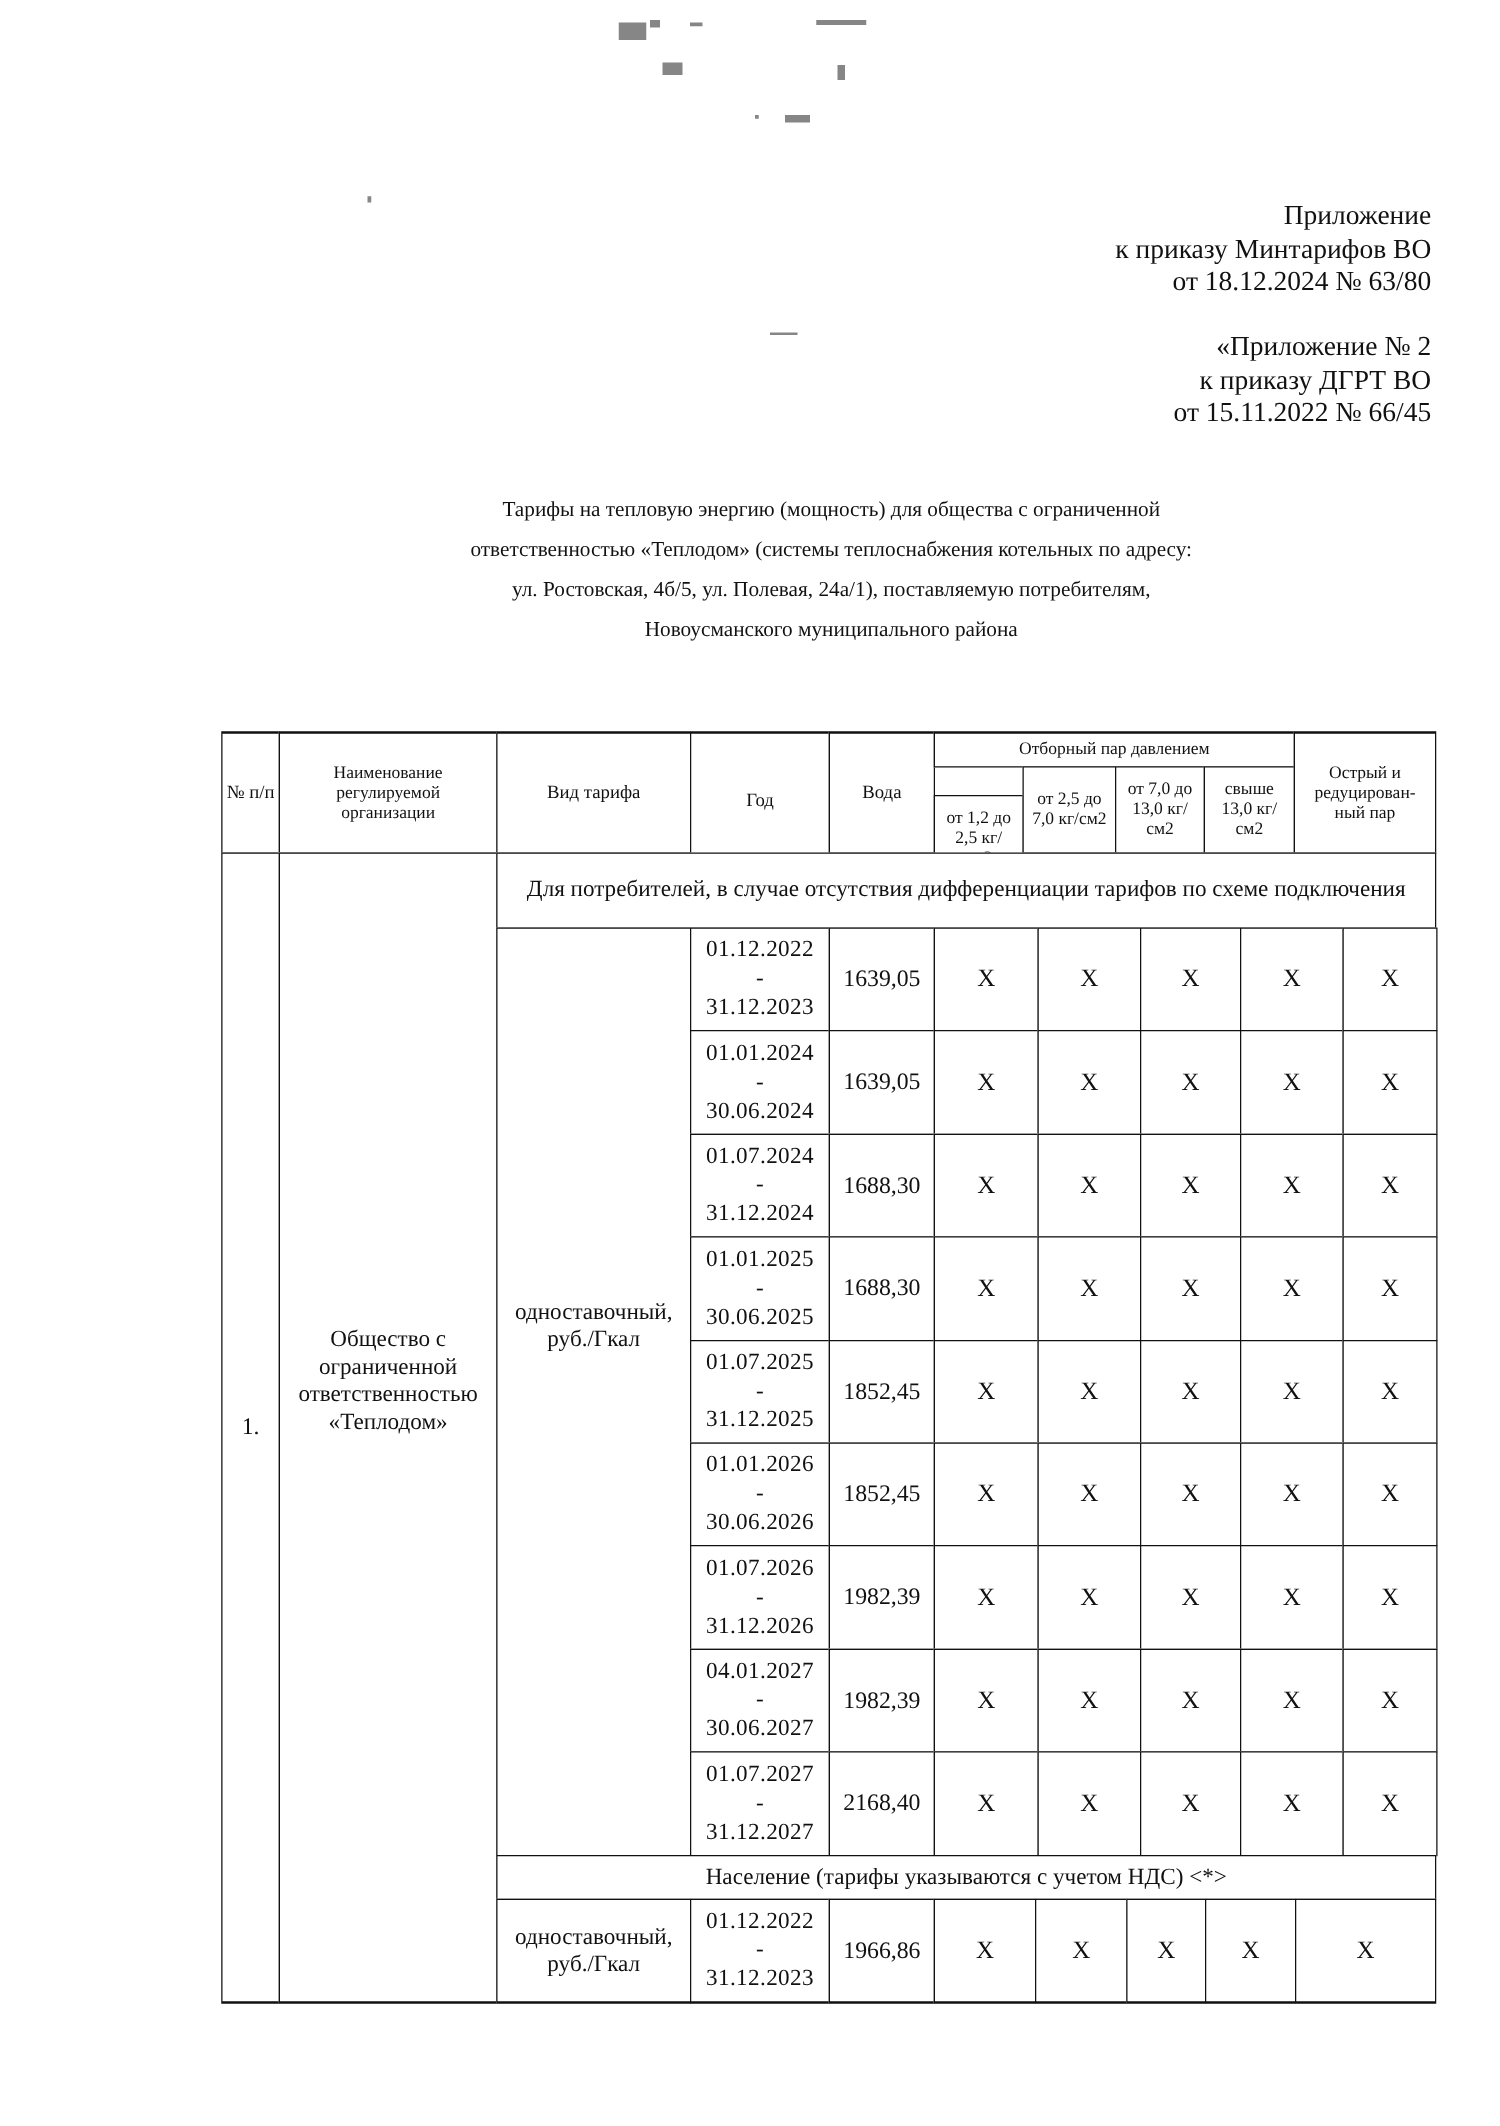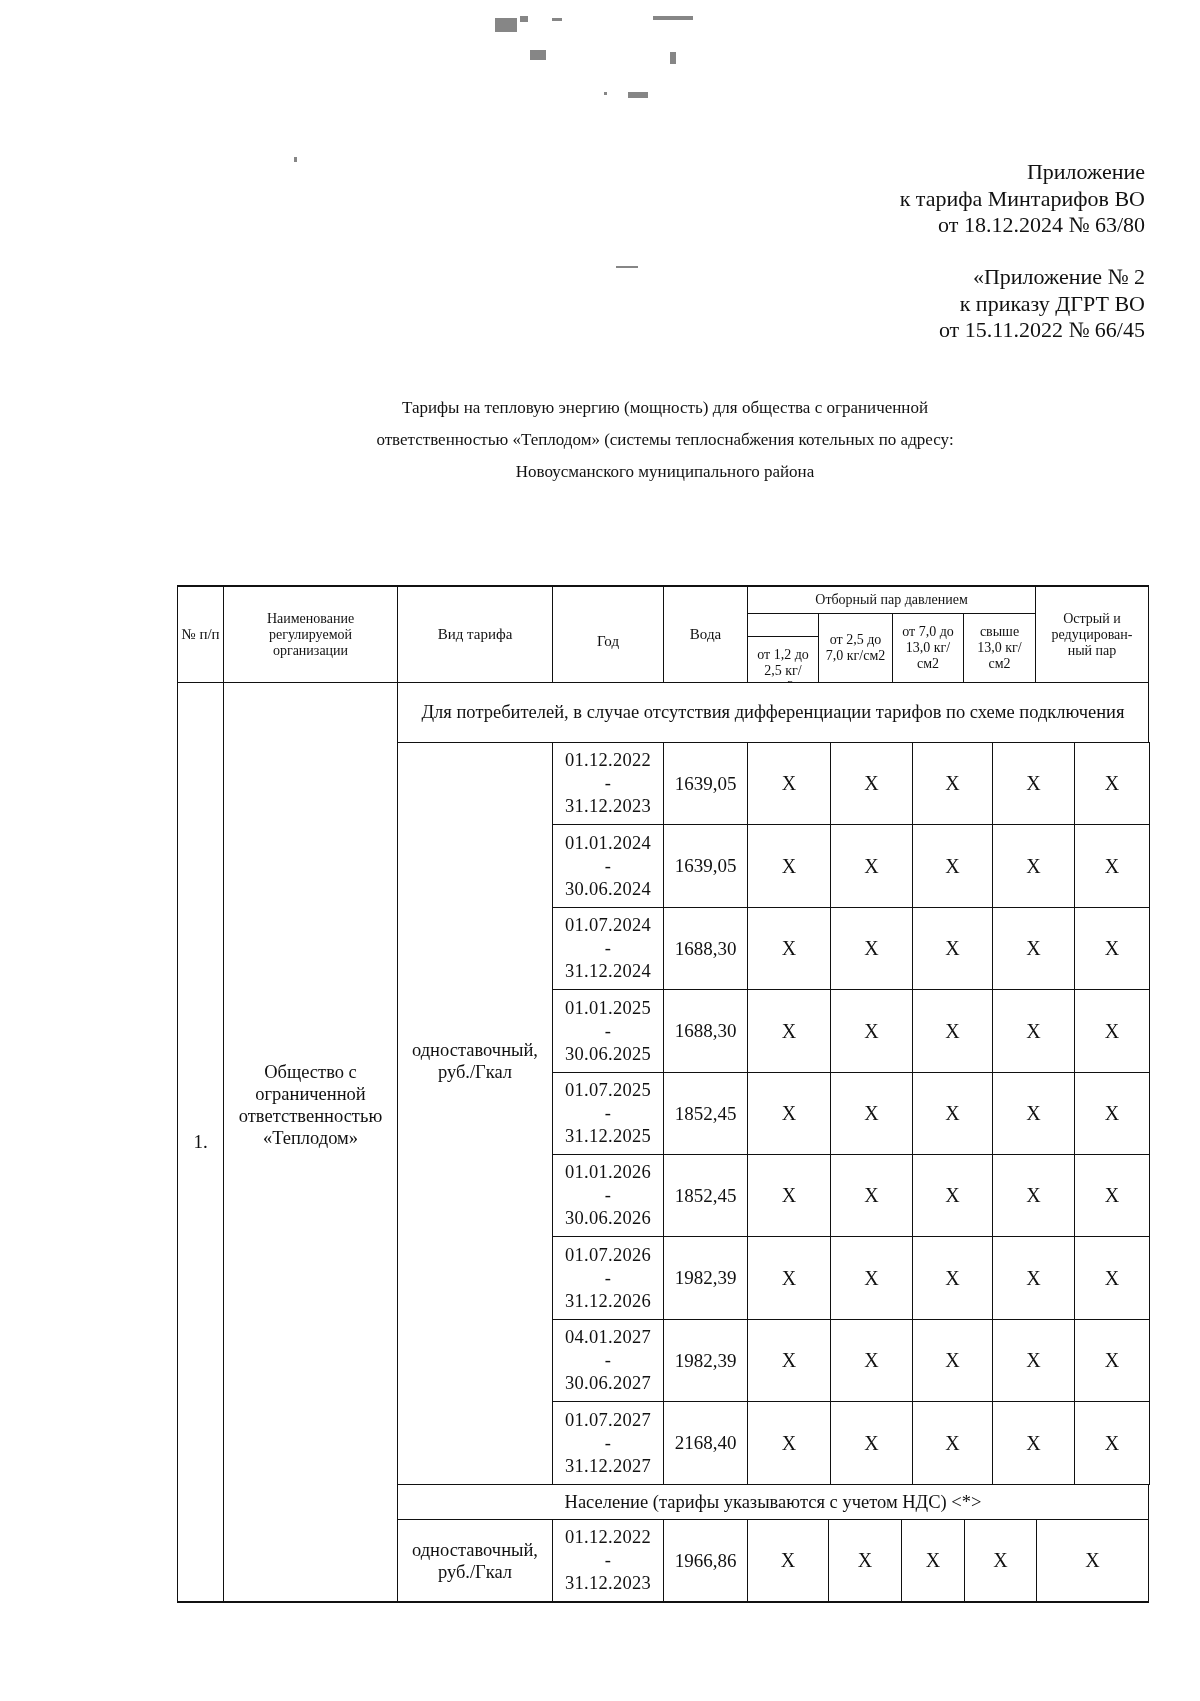--- a/index.html
+++ b/index.html
@@ -34,32 +34,33 @@
   <div class="noise" style="left:653px;top:16px;width:40px;height:4px;"></div>
   <div class="noise" style="left:670px;top:52px;width:6px;height:12px;"></div>
   <div class="noise" style="left:628px;top:92px;width:20px;height:6px;"></div>
   <div class="noise" style="left:604px;top:92px;width:3px;height:3px;"></div>
   <div class="noise" style="left:294px;top:157px;width:3px;height:5px;"></div>
   <div class="noise" style="left:616px;top:266px;width:22px;height:2px;"></div>
 </div>
 
 <div class="appendix" style="top:159px;">
   <div>Приложение</div>
-  <div>к тарифа Минтарифов ВО</div>
+  <div>к приказу Минтарифов ВО</div>
   <div>от 18.12.2024 № 63/80</div>
 </div>
 <div class="appendix" style="top:264px;">
   <div>«Приложение № 2</div>
   <div>к приказу ДГРТ ВО</div>
   <div>от 15.11.2022 № 66/45</div>
 </div>
 
 <div class="title">
   <div>Тарифы на тепловую энергию (мощность) для общества с ограниченной</div>
   <div>ответственностью «Теплодом» (системы теплоснабжения котельных по адресу:</div>
+  <div>ул. Ростовская, 4б/5, ул. Полевая, 24а/1), поставляемую потребителям,</div>
   <div>Новоусманского муниципального района</div>
 </div>
 
 <div id="tariff-table">
 
   <div class="cell hmid thickT" style="left:177px;top:585px;width:47px;height:98px;">
       <span>№ п/п</span>
     </div>
   <div class="cell hsmall thickT" style="left:223px;top:585px;width:175px;height:98px;padding:0 20px;">
       <span>Наименование регулируемой организации</span>

